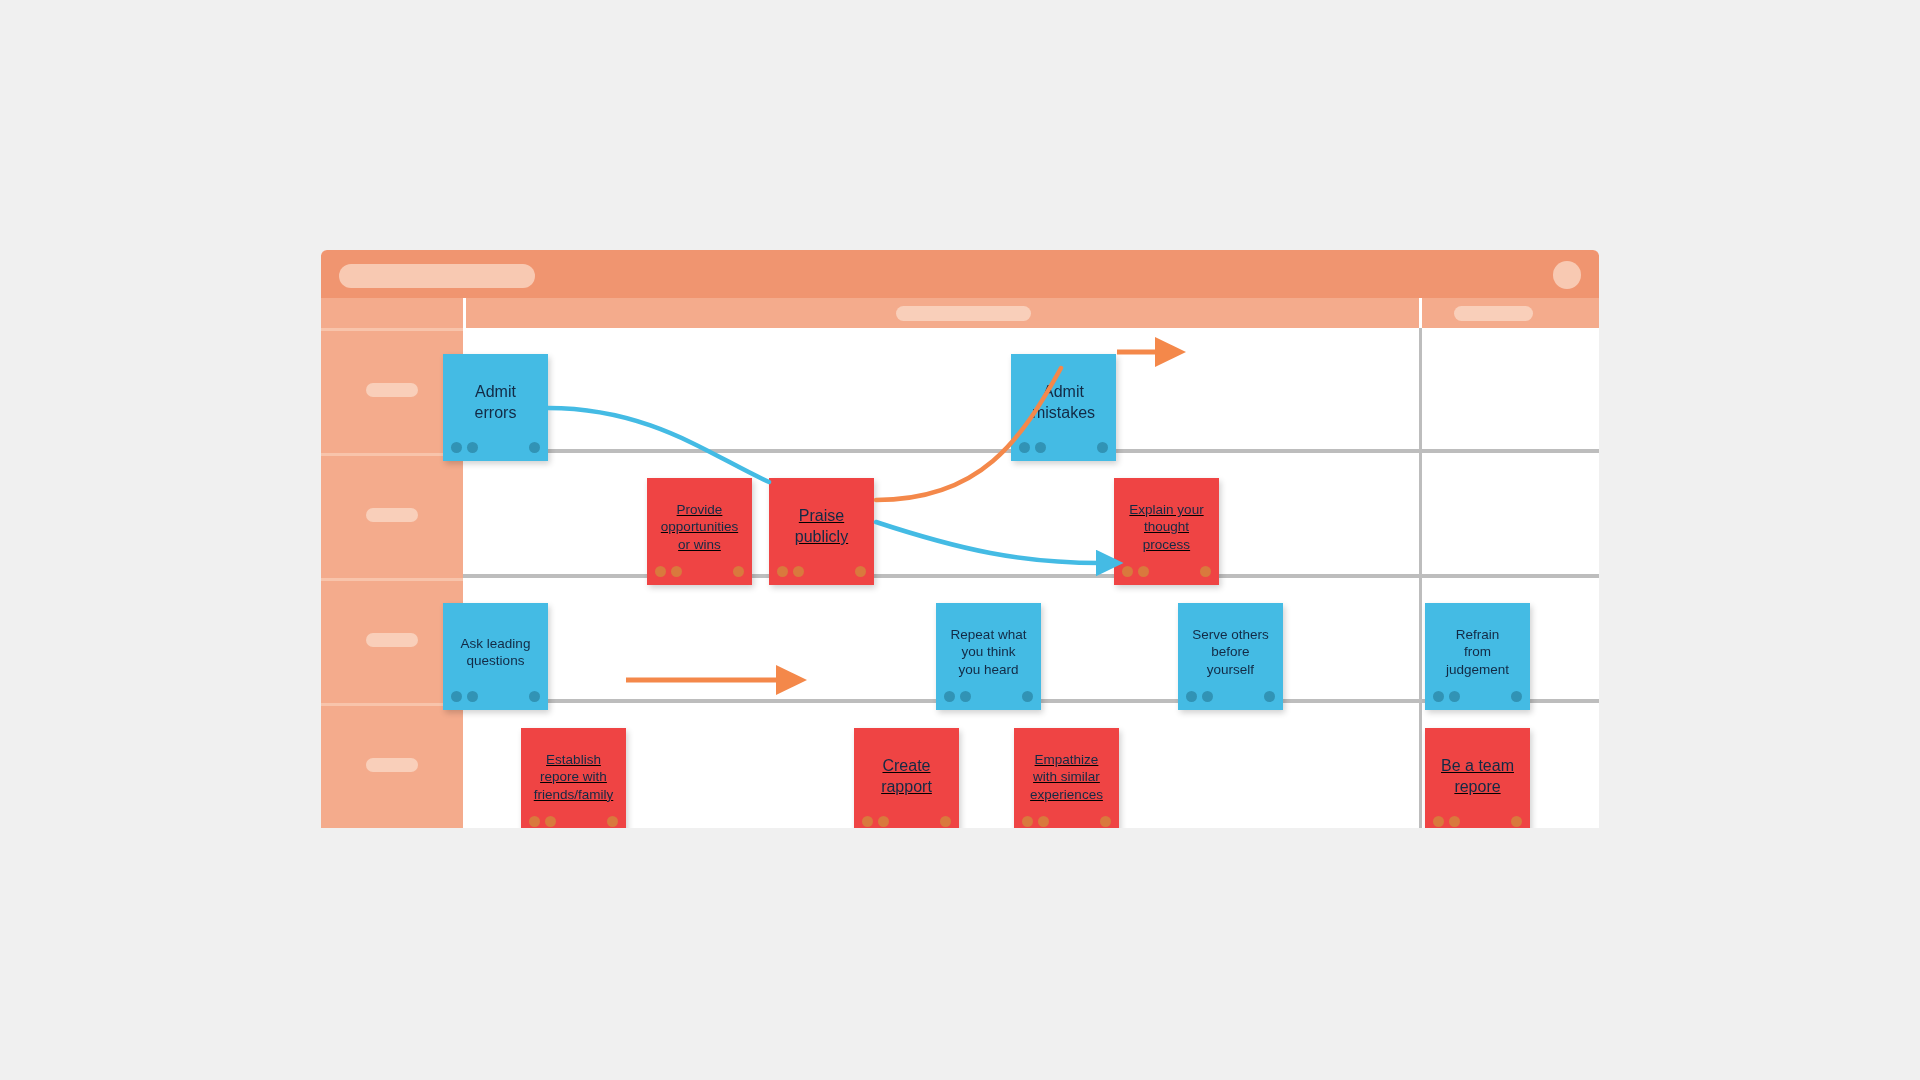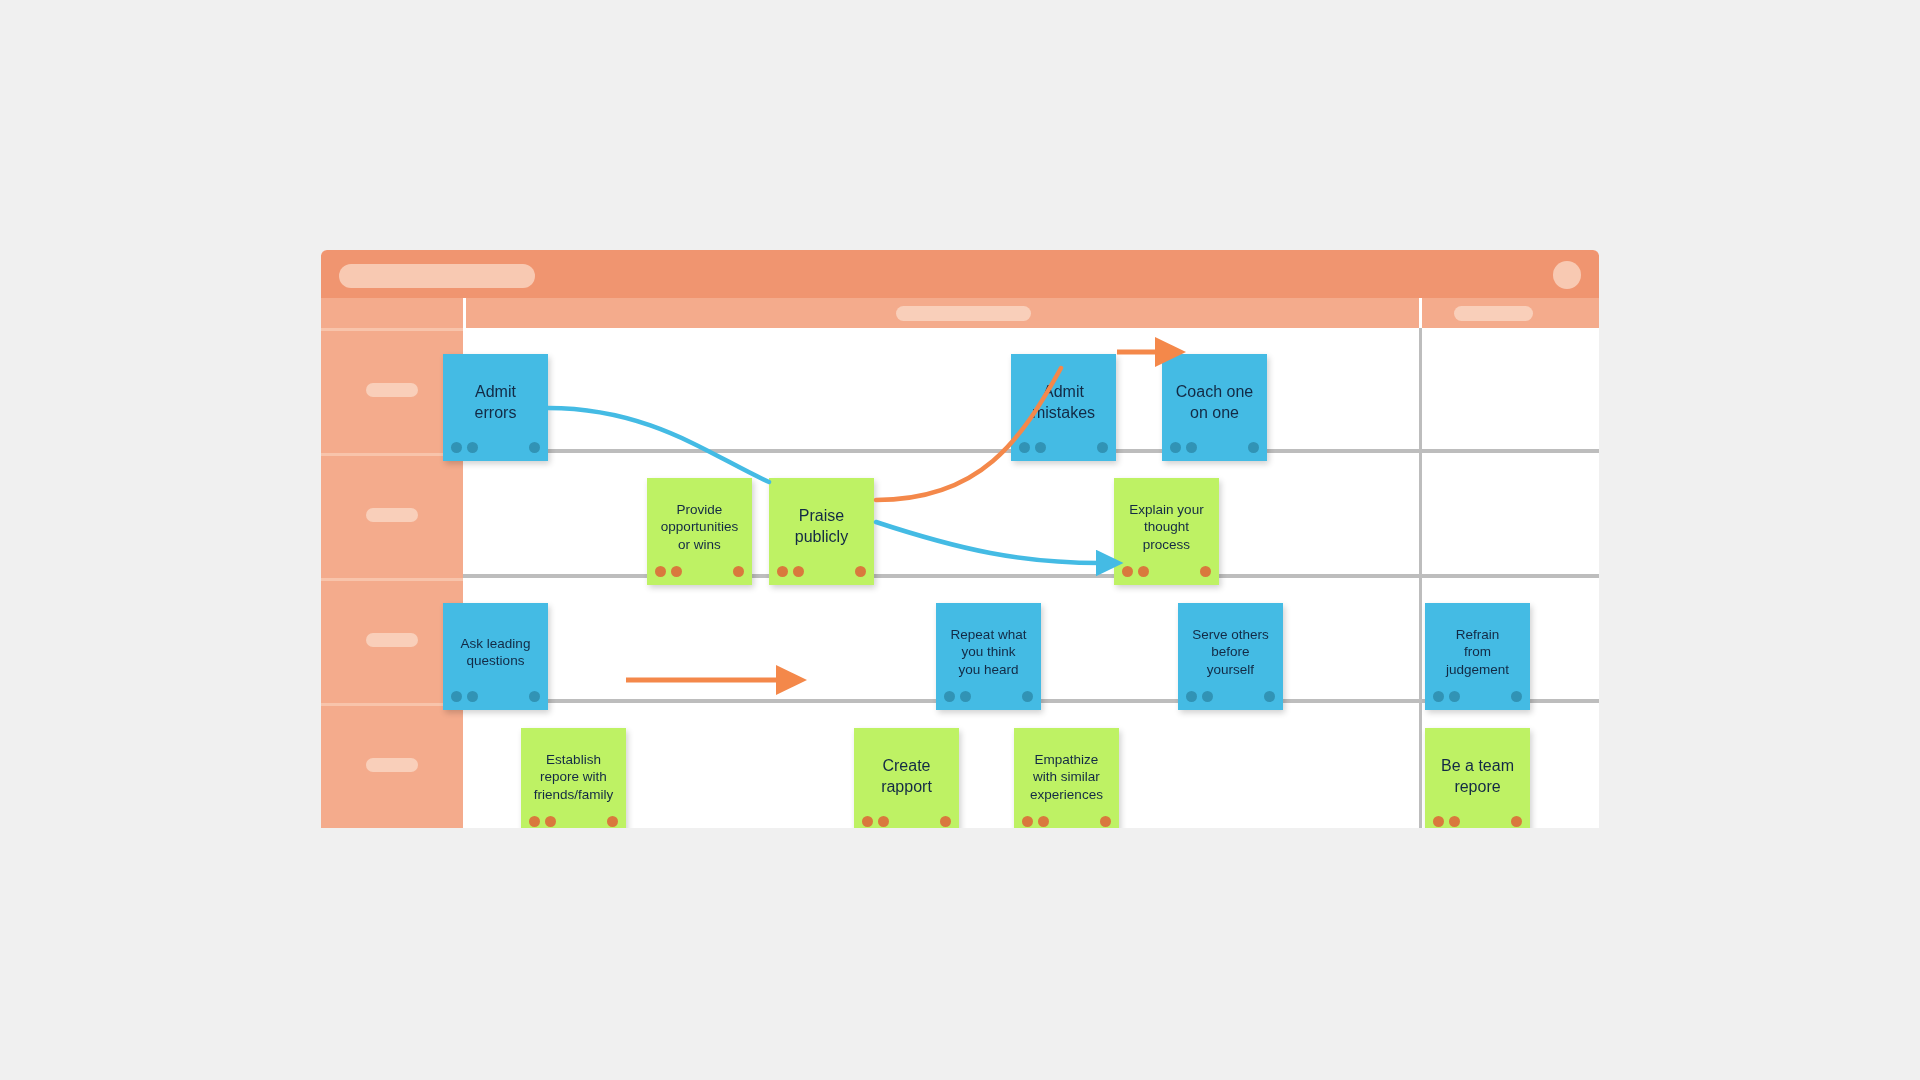--- a/index.html
+++ b/index.html
@@ -92,21 +92,21 @@
   
   .note {
     position: absolute;
     width: 105px; height: 107px;
     box-shadow: 2px 3px 6px rgba(0,0,0,0.18);
     display: flex; flex-direction: column;
     align-items: center; justify-content: center;
     z-index: 20;
   }
   .note.blue  { background: #44bbe4; }
-  .note.orange{ background: #bef264; }
+  .note.orange{ background: #ef4444; text-decoration: underline; }
   .note-text {
     font-size: 16px; line-height: 1.30;
     color: #132a45; text-align: center;
     padding: 0 5px;
     margin-top: -9px;
     white-space: pre-line;
   }
   .note-text.sm { font-size: 13.5px; line-height: 1.28; }
   .dots { position: absolute; left: 8px; bottom: 8px; width: 89px; height: 11px; }
   .dot { position: absolute; width: 11px; height: 11px; border-radius: 50%; top: 0; }
@@ -213,29 +213,20 @@
     <div class="note blue" style="left:690px; top:104px;">
       <div class="note-text">Admit
 mistakes</div>
       <div class="dots">
         <span class="dot d1"></span>
         <span class="dot d2"></span>
         <span class="dot d3"></span>
       </div>
     </div>
 
-    <div class="note blue" style="left:841px; top:104px;">
-      <div class="note-text">Coach one
-on one</div>
-      <div class="dots">
-        <span class="dot d1"></span>
-        <span class="dot d2"></span>
-        <span class="dot d3"></span>
-      </div>
-    </div>
 
     <div class="note orange" style="left:326px; top:228px;">
       <div class="note-text sm">Provide
 opportunities
 or wins</div>
       <div class="dots">
         <span class="dot d1"></span>
         <span class="dot d2"></span>
         <span class="dot d3"></span>
       </div>

